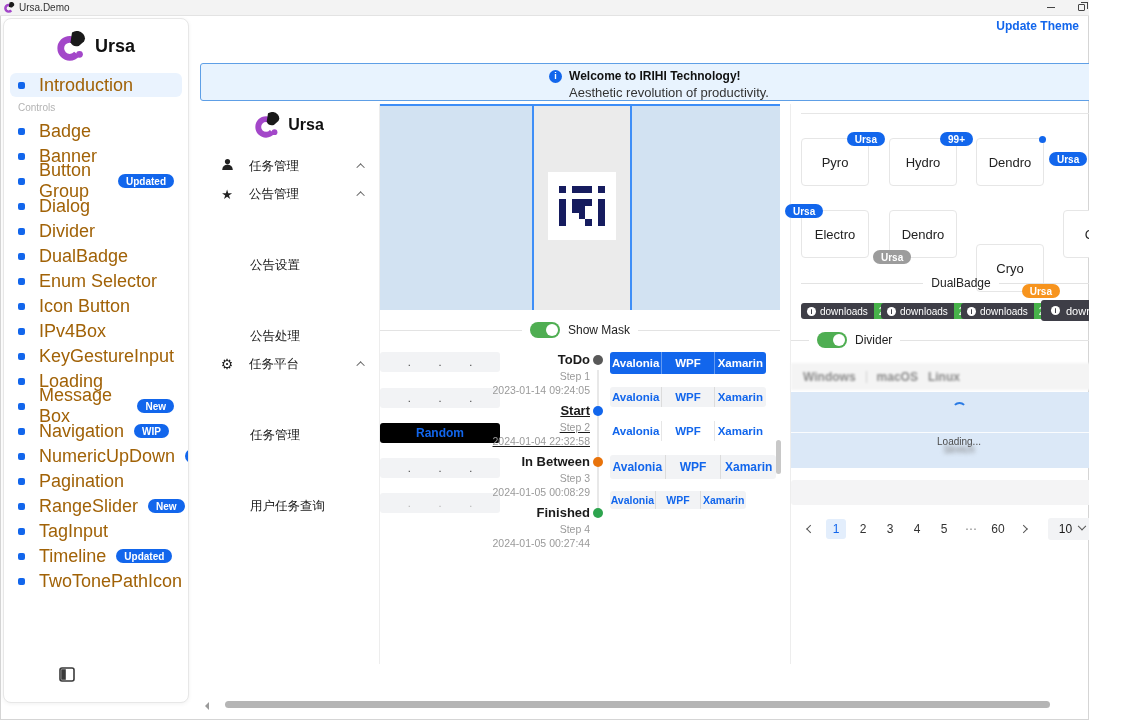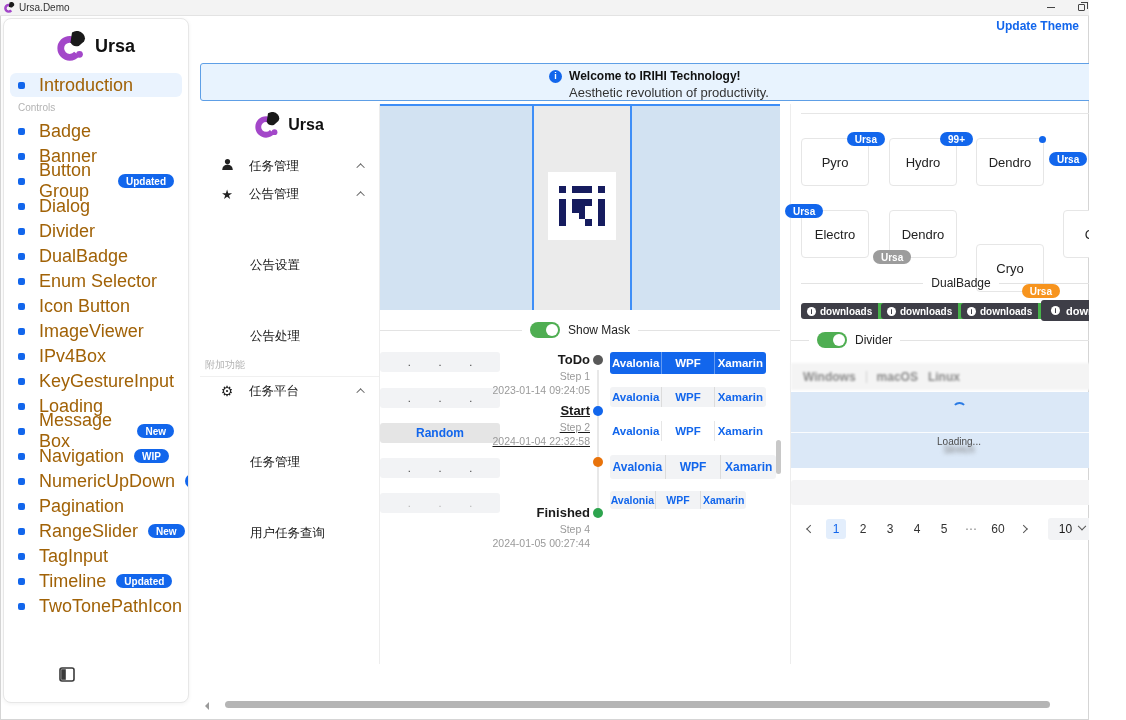--- a/index.html
+++ b/index.html
@@ -84,21 +84,21 @@
   .divider-row .dlabel { font-size:12px; color:#222; white-space:nowrap; }
   .switch { width:30px; height:16px; border-radius:8px; background:#4FAE52; position:relative; flex:0 0 auto; cursor:pointer; }
   .switch:after { content:""; position:absolute; right:2px; top:2px; width:12px; height:12px; border-radius:50%; background:#fff; }
   .row-showmask { left:0; top:218px; width:400px;align-items:center; }
 
   .ipv4-box { position:absolute; left:0; width:120px; height:20px; background:#F2F3F5; border-radius:3px;
     display:flex; align-items:center; justify-content:space-evenly; cursor:text; }
   .ipv4-box .sep { font-size:11px; color:#444; line-height:8px; }
   .ipv4-box.dim .sep { color:#b5b5b5; }
   .ip1{top:248px;} .ip2{top:284px;} .ip3{top:354px;} .ip4{top:389px;}
-  .random-btn { position:absolute; left:0; top:319px; width:120px; height:20px; background:#e5e5e5;
+  .random-btn { position:absolute; left:0; top:319px; width:120px; height:20px; background:#000000;
     border:none; border-radius:3px; color:#1266EC; font-weight:bold; font-size:12px; font-family:inherit; cursor:pointer; }
 
   .tl-entry { position:absolute; right:190px; width:140px; text-align:right; }
   .tl-title { font-size:13px; font-weight:600; color:#1a1a1a; }
   .tl-step { font-size:10.5px; color:#9a9a9a; margin-top:3px; }
   .tl-time { font-size:10.5px; color:#9a9a9a; margin-top:2px; white-space:nowrap; }
   .te1{top:248px;} .te2{top:299px;text-decoration:underline;} .te3{top:350px;} .te4{top:401px;}
   .tl-line { position:absolute; left:217px; top:266px; width:2px; height:143px; background:#e8e8e8; }
   .tl-dot { position:absolute; left:213px; width:10px; height:10px; border-radius:50%; }
   .td1{top:251px; background:#595959;} .td2{top:302px; background:#1266EC;}
@@ -138,21 +138,21 @@
   .pos-tr { top:-7px; right:-17px; } .pos-tl { top:-7px; left:-17px; }
   .pos-bl { bottom:-7px; left:-17px; } .pos-br { bottom:-7px; right:-17px; }
   .dot-badge { position:absolute; width:7px; height:7px; border-radius:50%; background:#1266EC; }
   .dot-ameno { top:-3px; right:-3px; }
   .pill-standalone { position:absolute; left:258px; top:48px; }
   .dot-standalone { left:310px; top:53px; width:7px; height:7px; }
   .dot-geo { position:absolute; left:322px; top:100px; width:13px; height:13px; border-radius:50%; background:#F04437; }
 
   .row-dualdiv { left:10px; top:172px; width:320px; }
   .dual { position:absolute; display:flex; height:16px; border-radius:3px; overflow:hidden;
-    font-size:10px; font-weight:bold; }
+    font-size:10px; font-weight:normal; }
   .dual .d-l { background:#3E3E47; color:#fff; display:flex; align-items:center; gap:4px; padding:0 6px; }
   .dual .d-r { background:#47B34A; color:#fff; display:flex; align-items:center; padding:0 5px; }
   .d-info { width:9px; height:9px; border-radius:50%; background:#fff; color:#3E3E47;
     font-size:7px; font-weight:bold; text-align:center; line-height:9px; }
   .d-info:before { content:"i"; }
   .db1{left:10px; top:199px;} .db2{left:90px; top:199px;} .db3{left:170px; top:199px;}
   .db4{left:250px; top:196px; height:21px; font-size:11px; }
   .db4 .d-l { padding:0 10px; gap:6px; }
 
   .row-divtoggle { left:0; top:228px; width:336px; }
@@ -266,24 +266,20 @@
     <div class="side-item">
         <span class="bullet"></span>
         <span class="side-label">Enum Selector</span>
       </div>
     <div class="side-item">
         <span class="bullet"></span>
         <span class="side-label">Icon Button</span>
       </div>
     <div class="side-item">
         <span class="bullet"></span>
-        <span class="side-label">ImageViewer</span>
-      </div>
-    <div class="side-item">
-        <span class="bullet"></span>
         <span class="side-label">IPv4Box</span>
       </div>
     <div class="side-item">
         <span class="bullet"></span>
         <span class="side-label">KeyGestureInput</span>
       </div>
     <div class="side-item">
         <span class="bullet"></span>
         <span class="side-label">Loading</span>
       </div>
@@ -365,21 +361,20 @@
       <span class="nav-ic ic-star"></span>
       <span>公告管理</span>
       <span class="chev-up"></span>
     </div>
     <div class="nav-row nav-child">
         <span>公告设置</span>
       </div>
     <div class="nav-row nav-child">
         <span>公告处理</span>
       </div>
-    <div class="nav-sec">附加功能</div>
     <div class="nav-row">
       <span class="nav-ic ic-gear"></span>
       <span>任务平台</span>
       <span class="chev-up"></span>
     </div>
     <div class="nav-row nav-child">
         <span>任务管理</span>
       </div>
     <div class="nav-row nav-child">
         <span>用户任务查询</span>
@@ -447,20 +442,25 @@
     <div class="tl-entry te1">
       <div class="tl-title">ToDo</div>
       <div class="tl-step">Step 1</div>
       <div class="tl-time">2023-01-14 09:24:05</div>
     </div>
     <div class="tl-entry te2">
       <div class="tl-title">Start</div>
       <div class="tl-step">Step 2</div>
       <div class="tl-time">2024-01-04 22:32:58</div>
     </div>
+    <div class="tl-entry te3">
+      <div class="tl-title">In Between</div>
+      <div class="tl-step">Step 3</div>
+      <div class="tl-time">2024-01-05 00:08:29</div>
+    </div>
     <div class="tl-entry te4">
       <div class="tl-title">Finished</div>
       <div class="tl-step">Step 4</div>
       <div class="tl-time">2024-01-05 00:27:44</div>
     </div>
 
     <div class="btn-group bg-solid">
       <span class="seg">Avalonia</span>
       <span class="seg">WPF</span>
       <span class="seg">Xamarin</span>

